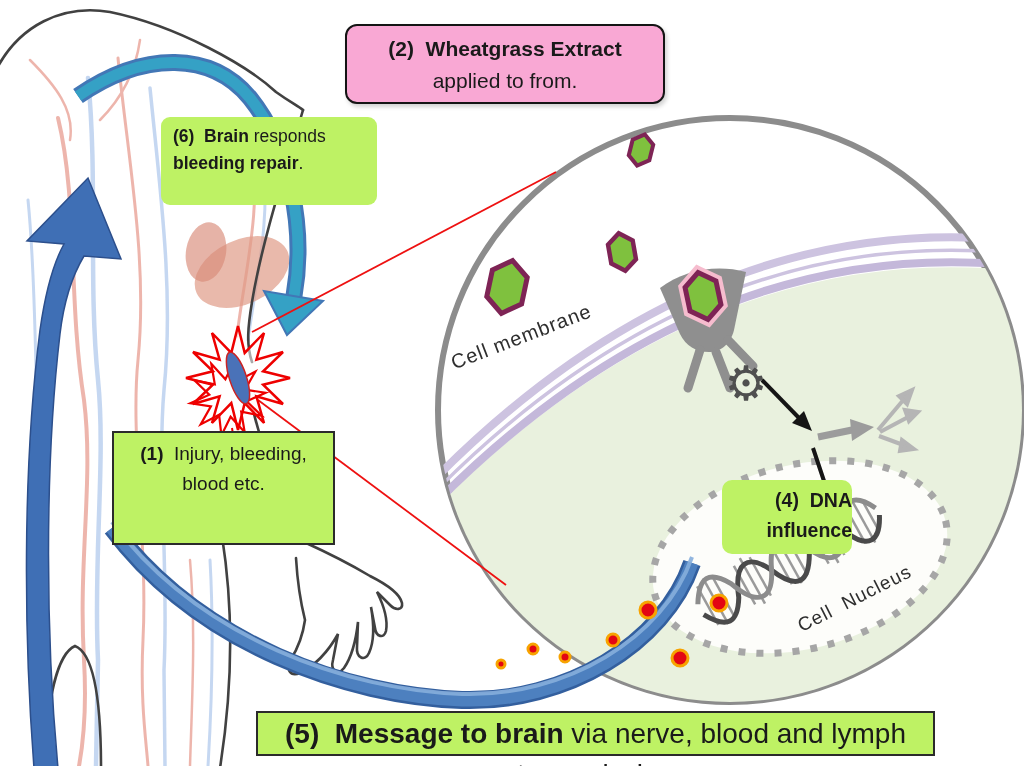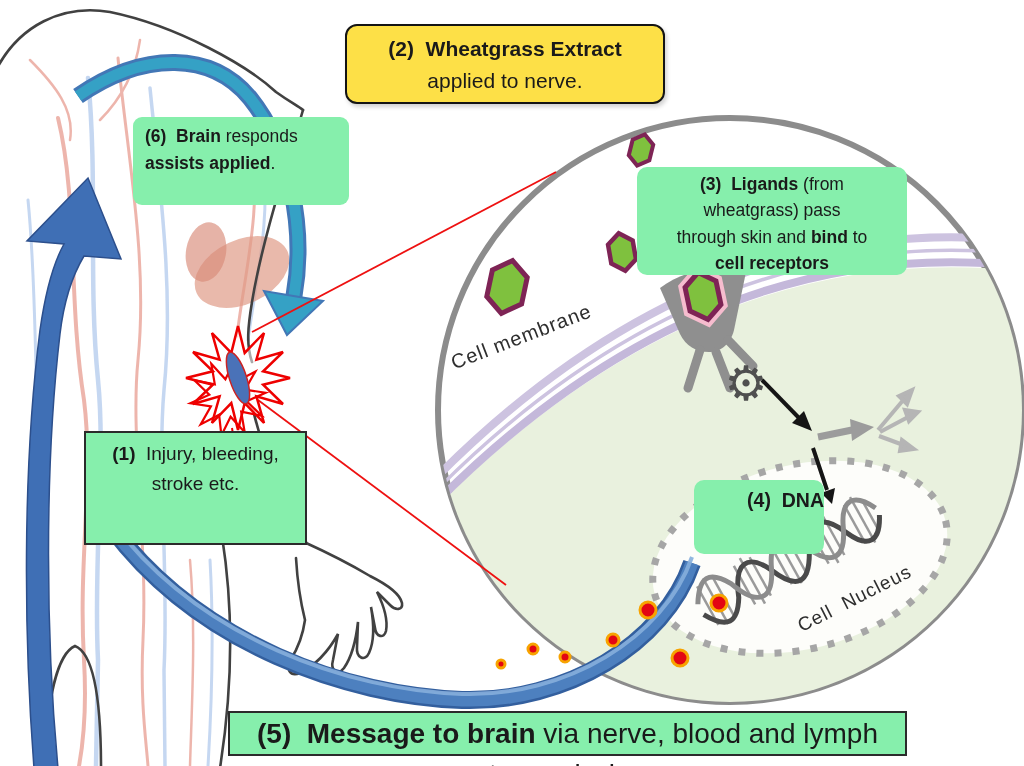--- a/index.html
+++ b/index.html
@@ -2,24 +2,24 @@
 <html><head>
 <meta charset="utf-8">
 <style>
   html,body{margin:0;padding:0;background:#fff;}
   .stage{position:relative;width:1024px;height:766px;background:#ffffff;overflow:hidden;
          font-family:"Liberation Sans",sans-serif;color:#1a1a1a;}
   .stage svg{position:absolute;left:0;top:0;}
   .box{position:absolute;box-sizing:border-box;text-align:center;}
   .box .ln{white-space:pre-wrap;}
   .box b{font-weight:700;}
-  .yellow{background:#86efac;}
+  .yellow{background:#bef264;margin-left:28px;}
   .rounded{border-radius:10px;}
   .bordered{border:2px solid #2b2b2b;text-align:center;}
-  .green-box{background:#fde047;border:2px solid #141414;border-radius:12px;
+  .green-box{background:#f9a8d4;border:2px solid #141414;border-radius:12px;
              box-shadow:2px 3px 4px rgba(0,0,0,0.18);}
   .rot-label{position:absolute;font-size:20px;color:#2e2e2e;letter-spacing:1px;
              white-space:pre;transform-origin:left center;}
   #box2{left:345px;top:24px;width:320px;height:80px;font-size:21px;line-height:1.5;padding-top:7px;}
   #box6{left:133px;top:117px;width:216px;height:88px;font-size:17.5px;line-height:1.55;
         text-align:left;padding:6px 0 0 12px;border-radius:9px;}
   #box3{left:637px;top:167px;width:270px;height:108px;font-size:17.5px;line-height:1.5;padding-top:4px;}
   #box1{left:84px;top:431px;width:223px;height:114px;font-size:19px;line-height:1.6;padding-top:6px;}
   #box4{left:694px;top:480px;width:130px;height:74px;font-size:19.5px;line-height:1.55;
         text-align:right;padding:5px 0 0 12px;font-weight:700;}
@@ -164,42 +164,37 @@
     <circle cx="565" cy="657" r="5"></circle>
     <circle cx="613" cy="640" r="6"></circle>
     <circle cx="648" cy="610" r="8"></circle>
     <circle cx="680" cy="658" r="8"></circle>
     <circle cx="719" cy="603" r="8"></circle>
   </g>
 </svg>
 
 <div id="box2" class="box green-box">
   <div class="ln"><b class="ln">(2)  Wheatgrass Extract</b></div>
-  <div class="ln"><span class="ln">applied to nerve.</span></div>
+  <div class="ln"><span class="ln">applied to from.</span></div>
 </div>
 
 <div id="box6" class="box yellow">
   <div class="ln"><b class="ln">(6)  Brain</b><span class="ln"> responds</span></div>
-  <div class="ln"><b class="ln">assists applied</b><span class="ln">.</span></div>
-</div>
-
-<div id="box3" class="box yellow rounded">
-  <div class="ln"><b class="ln">(3)  Ligands</b><span class="ln"> (from</span></div>
-  <div class="ln"><span class="ln">wheatgrass) pass</span></div>
-  <div class="ln"><span class="ln">through skin and </span><b class="ln">bind</b><span class="ln"> to</span></div>
-  <div class="ln"><b class="ln">cell receptors</b></div>
-</div>
+  <div class="ln"><b class="ln">bleeding repair</b><span class="ln">.</span></div>
+</div>
+
 
 <div id="box1" class="box yellow bordered">
   <div class="ln"><b class="ln">(1)</b><span class="ln">  Injury, bleeding,</span></div>
-  <div class="ln"><span class="ln">stroke etc.</span></div>
+  <div class="ln"><span class="ln">blood etc.</span></div>
 </div>
 
 <div id="box4" class="box yellow rounded">
   <div class="ln"><b class="ln">(4)  DNA</b></div>
+  <div class="ln"><b class="ln">influence</b></div>
 </div>
 
 <div id="box5" class="box yellow bordered">
   <span><b class="ln">(5)  Message to brain</b><span class="ln"> via nerve, blood and lymph transmission</span></span>
 </div>
 
 <div id="lbl-membrane" class="rot-label">Cell membrane</div>
 <div id="lbl-nucleus" class="rot-label">Cell  Nucleus</div>
 
 </div>

